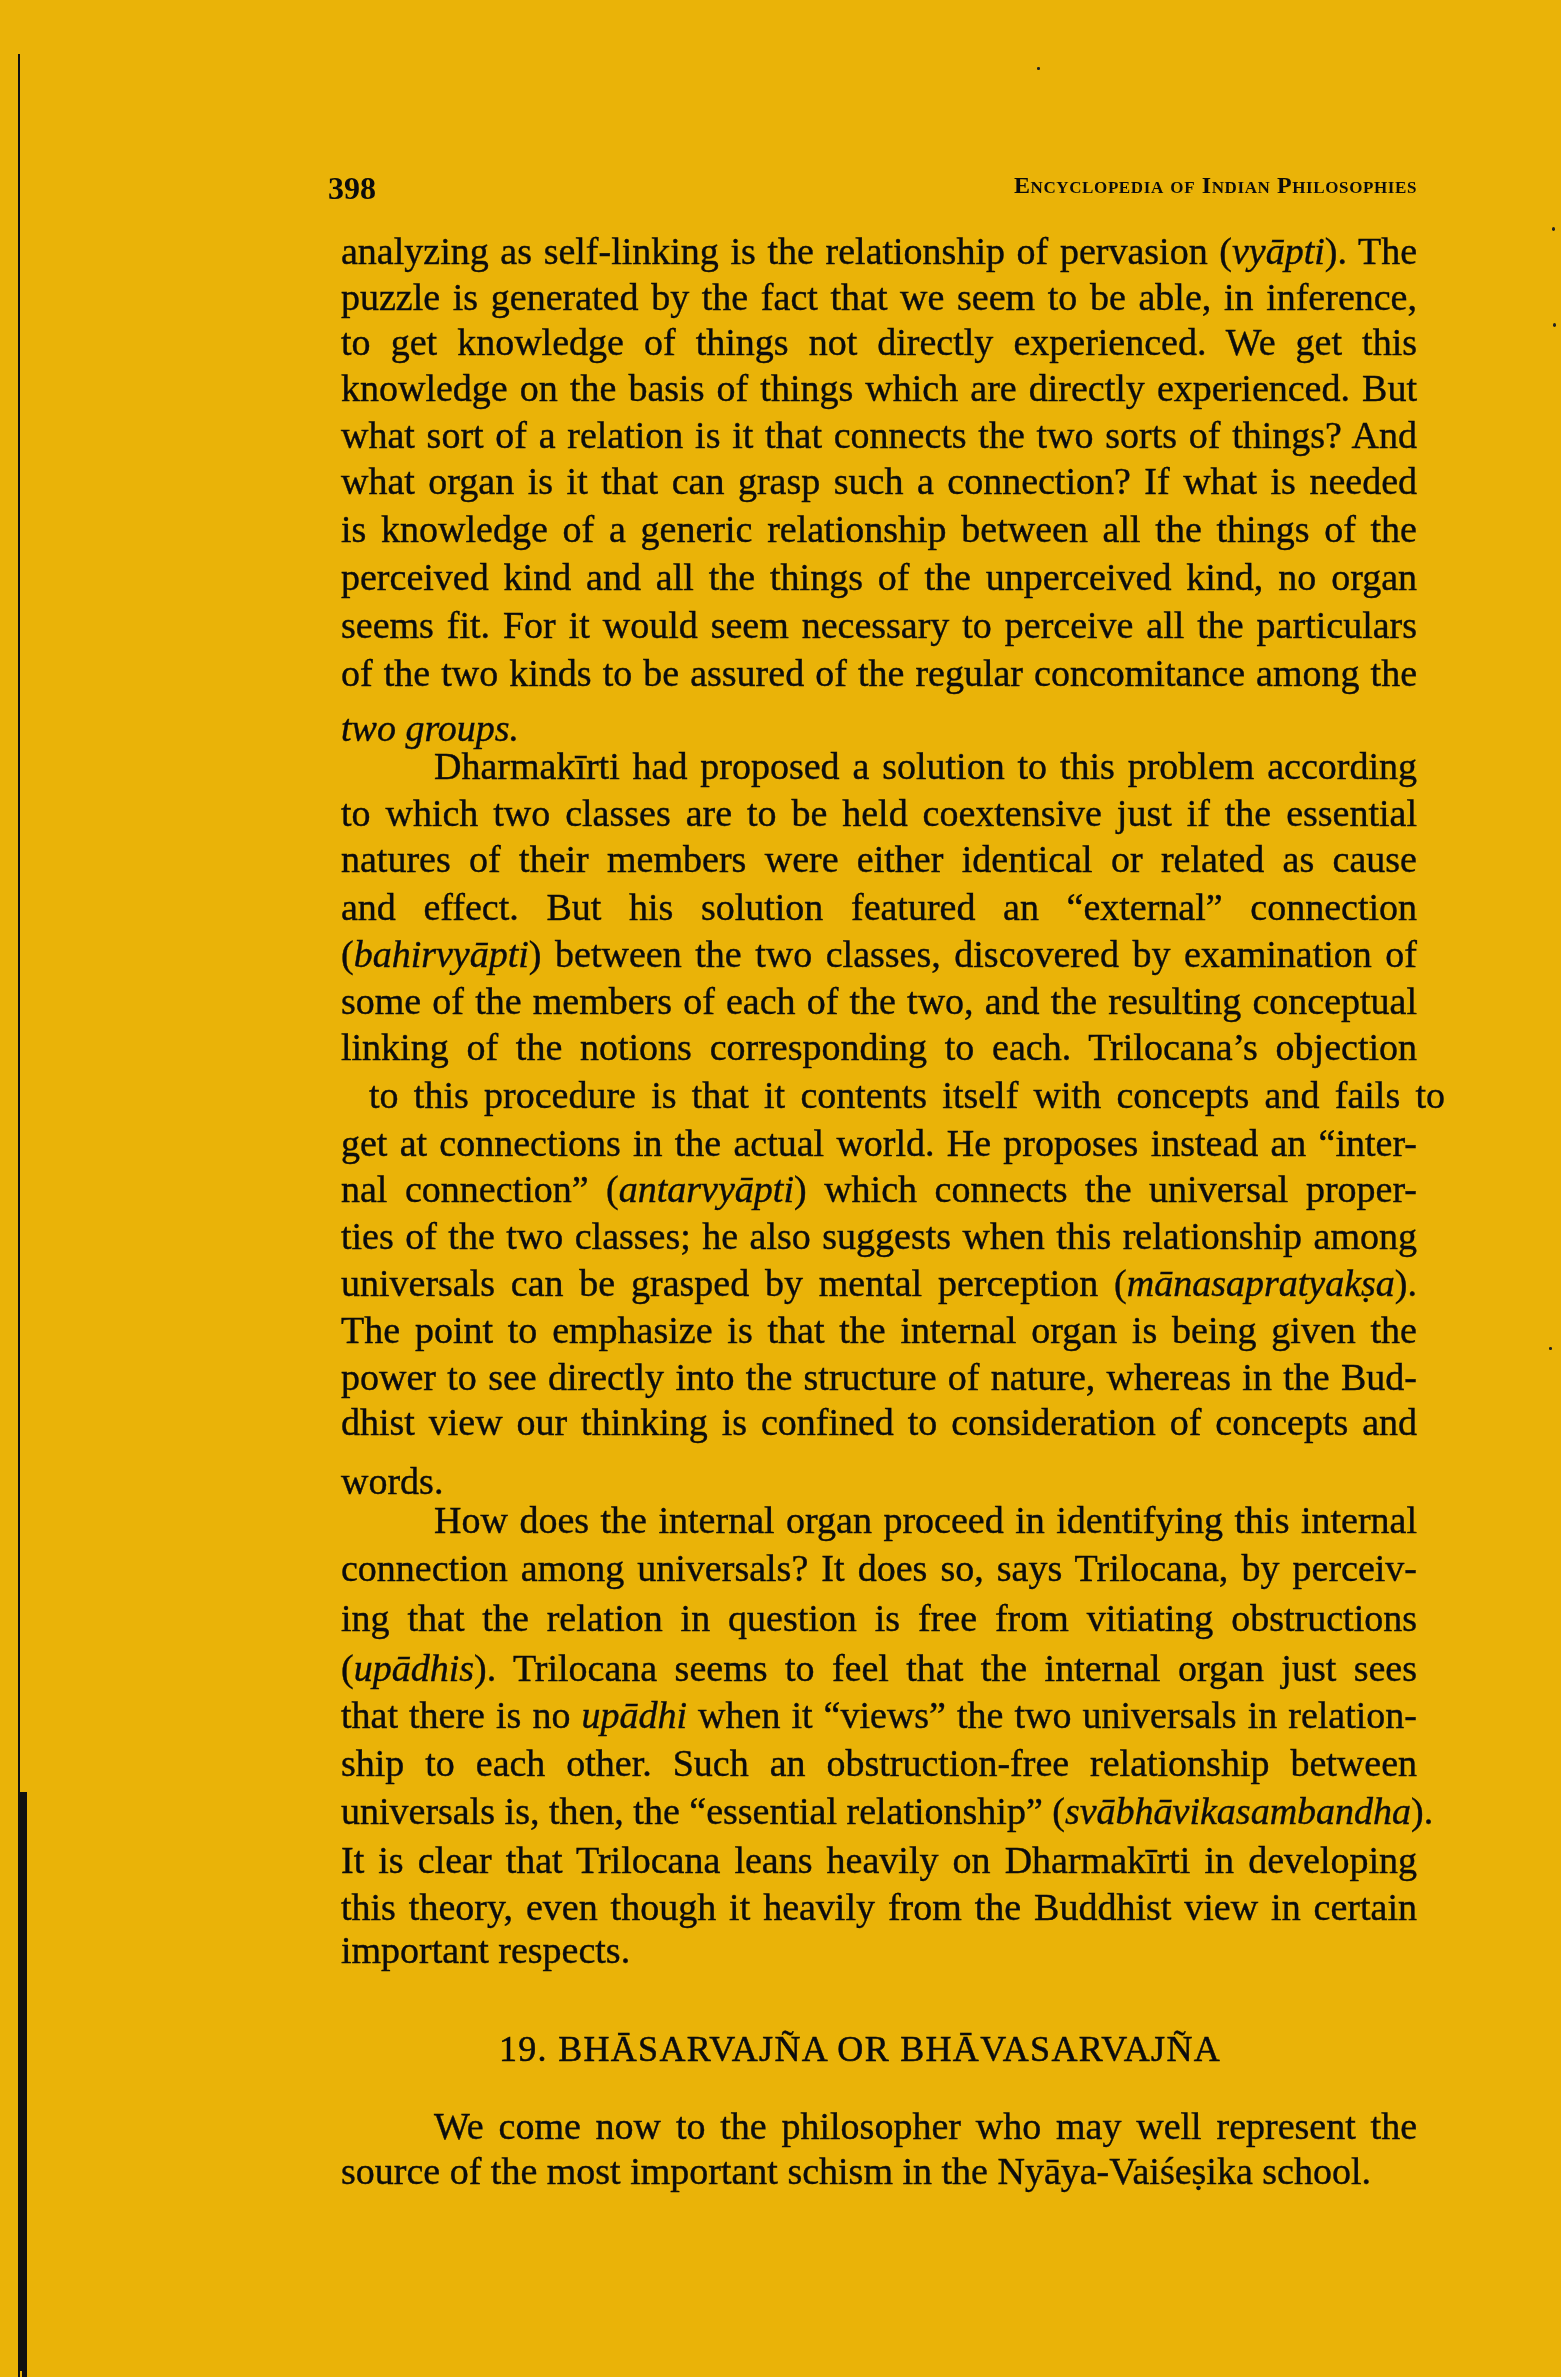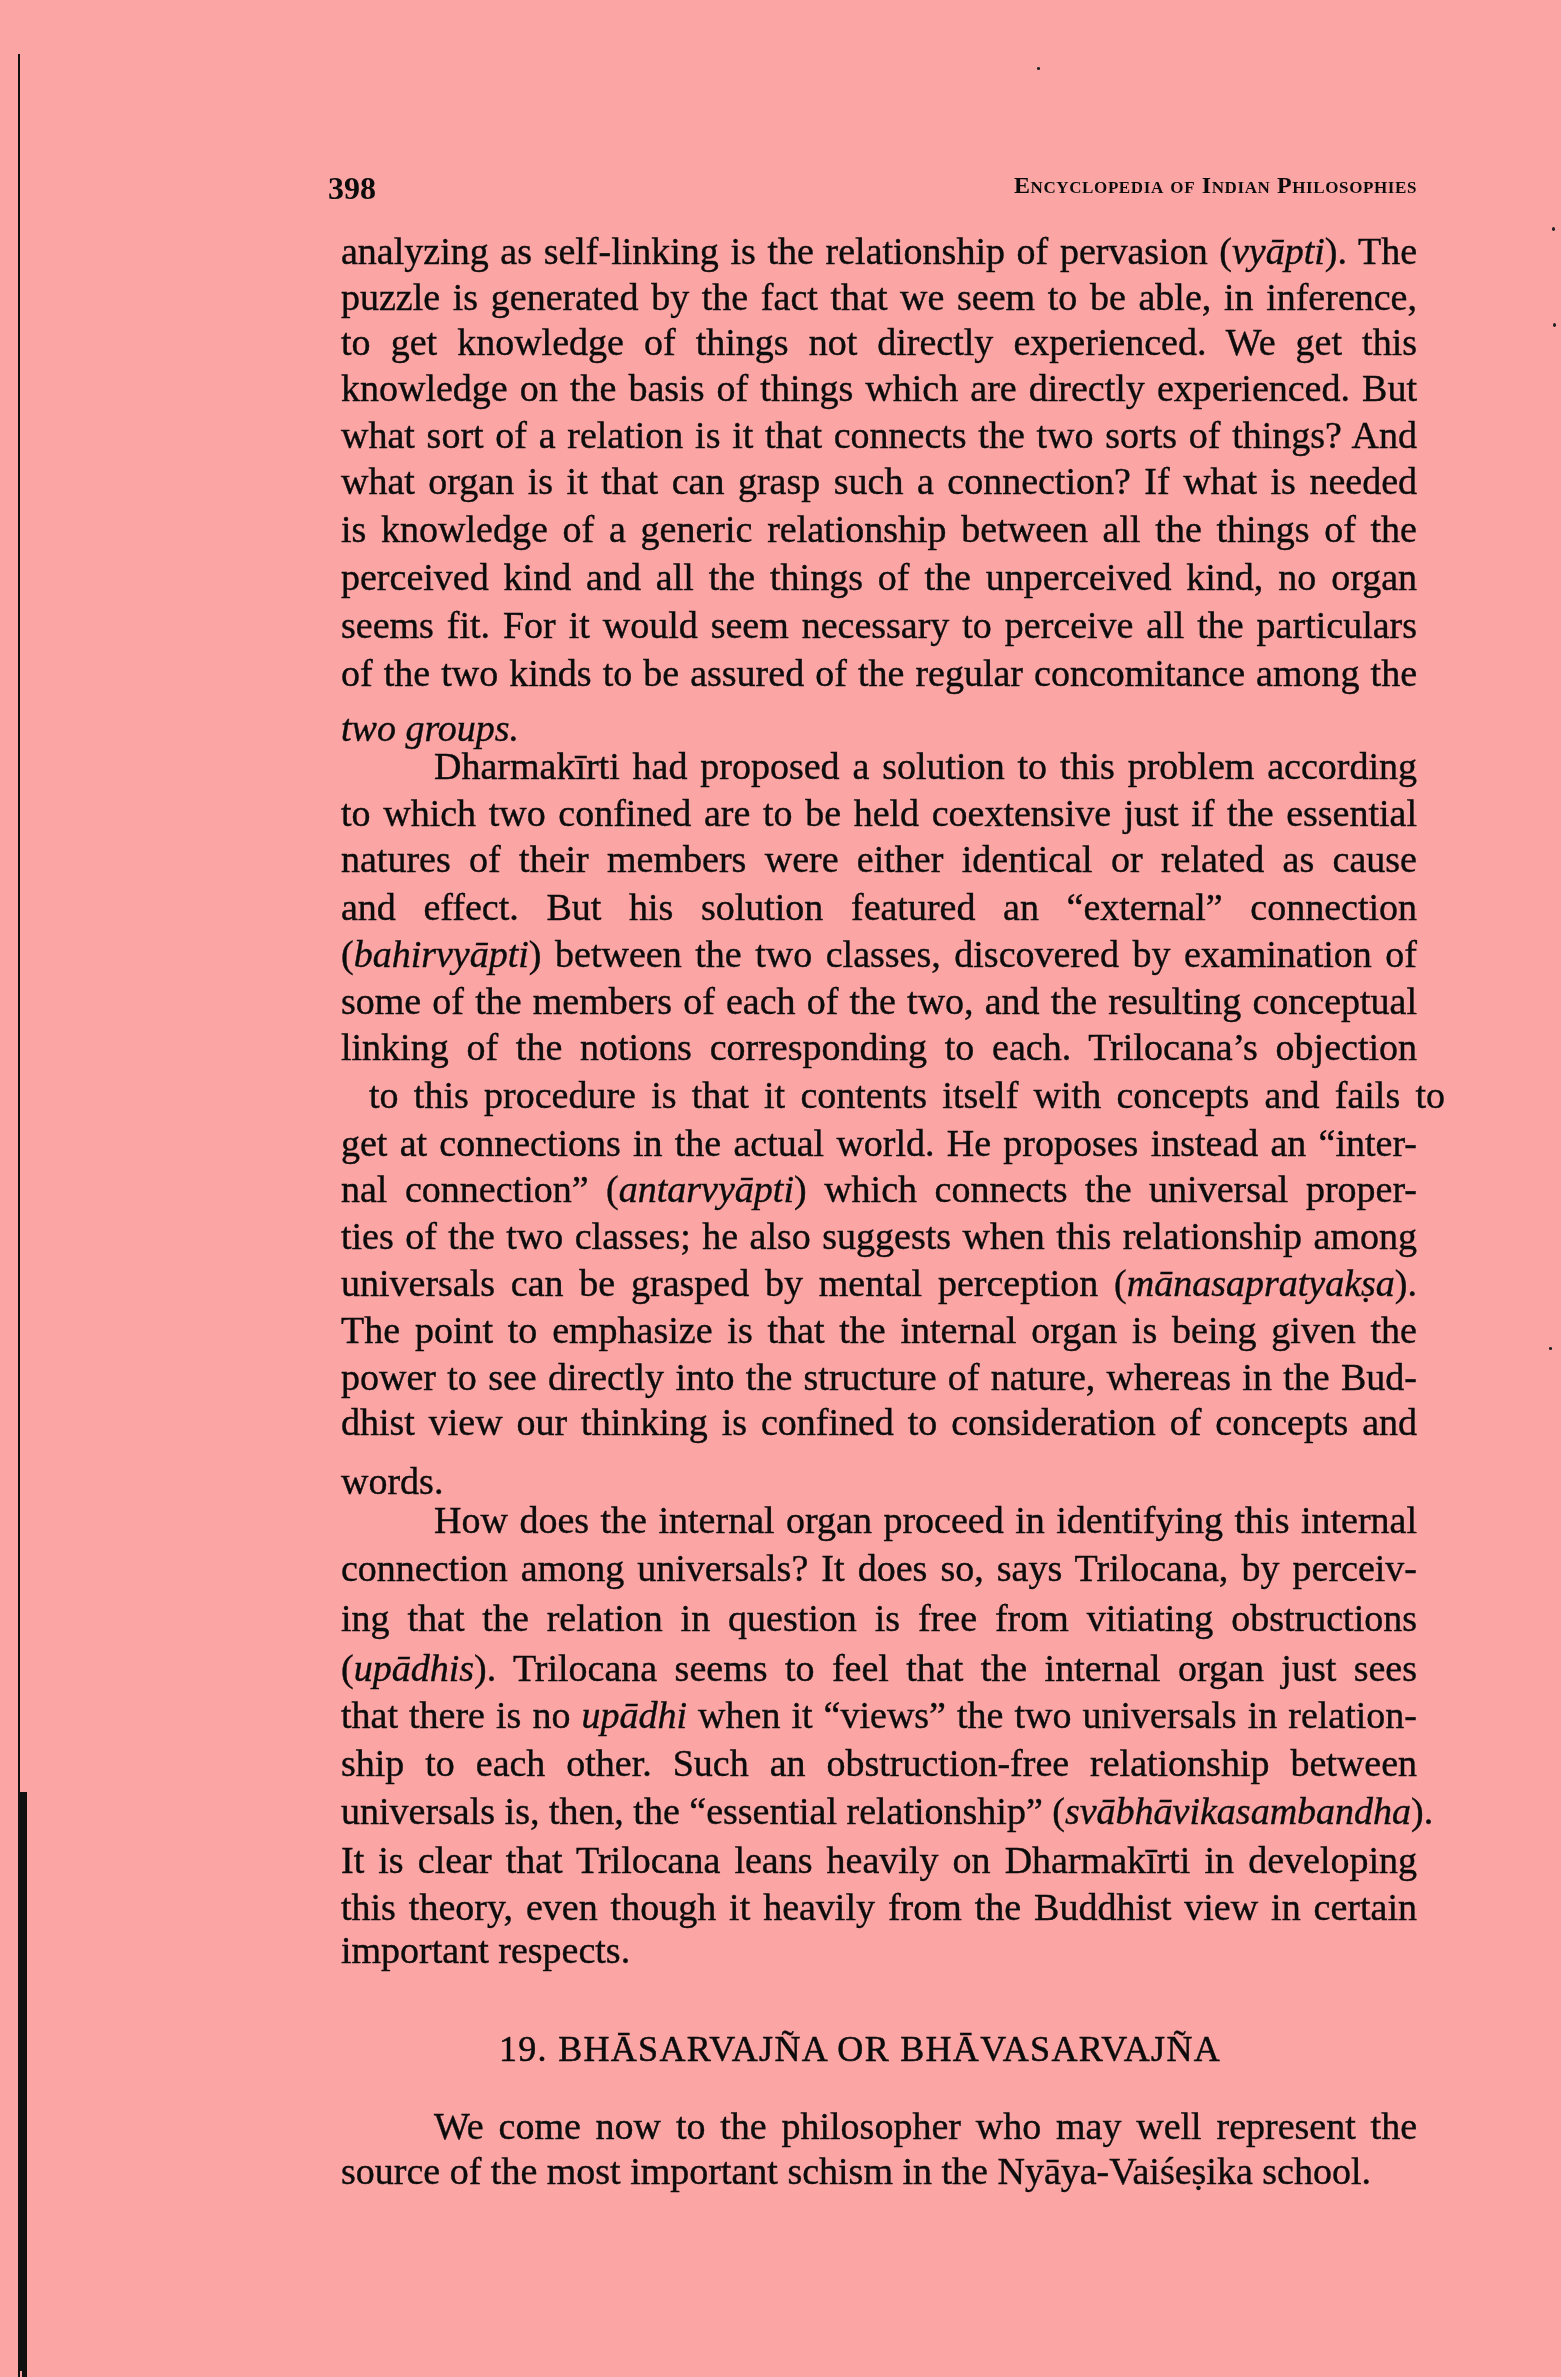--- a/index.html
+++ b/index.html
@@ -1,17 +1,17 @@
 <!DOCTYPE html>
 <html style="font-size:10.2px"><head>
 <meta charset="utf-8">
 <style>
   html, body { margin: 0; padding: 0; background: #ffffff; }
   body { width: 1562px; height: 2377px; position: relative; overflow: hidden; }
-  .page { position: absolute; left: 0; top: 0; width: 1562px; height: 2377px; background: #fca5a5; }
+  .page { position: absolute; left: 0; top: 0; width: 1562px; height: 2377px; background: #eab308; }
   .scan-line { position: absolute; background: #111; }
   .speck { position: absolute; background: #222; border-radius: 50%; }
   .folio, .running-head {
     position: absolute; font-family: "Liberation Serif", "DejaVu Serif", serif; color: #0c0c0c;
     white-space: nowrap; line-height: 1;
   }
   .folio { left: 328px; top: 172px; font-size: 32px; font-weight: bold; }
   .running-head { right: 145px; top: 173px; font-size: 24px; font-weight: bold; letter-spacing: 0.6px; font-variant: small-caps; }
   .line {
     position: absolute; left: 341px; width: 1076px;
@@ -51,21 +51,21 @@
       <div class="line" style="top: 323px;"><span>to get knowledge of things not directly experienced.  We get this</span></div>
       <div class="line" style="top: 369px;"><span>knowledge on the basis of things which are directly experienced.  But</span></div>
       <div class="line" style="top: 416px;"><span>what sort of a relation is it that connects the two sorts of things?  And</span></div>
       <div class="line" style="top: 462px;"><span>what organ is it that can grasp such a connection?  If what is needed</span></div>
       <div class="line" style="top: 510px;"><span>is knowledge of a generic relationship between all the things of the</span></div>
       <div class="line" style="top: 558px;"><span>perceived kind and all the things of the unperceived kind, no organ</span></div>
       <div class="line" style="top: 606px;"><span>seems fit.  For it would seem necessary to perceive all the particulars</span></div>
       <div class="line" style="top: 654px;"><span>of the two kinds to be assured of the regular concomitance among the</span></div>
       <div class="line last" style="top: 709px; font-style: italic;"><span>two groups.</span></div>
       <div class="line indent" style="top: 747px;"><span>Dharmakīrti had proposed a solution to this problem according</span></div>
-      <div class="line" style="top: 794px;"><span>to which two confined are to be held coextensive just if the essential</span></div>
+      <div class="line" style="top: 794px;"><span>to which two classes are to be held coextensive just if the essential</span></div>
       <div class="line" style="top: 840px;"><span>natures of their members were either identical or related as cause</span></div>
       <div class="line" style="top: 888px;"><span>and effect.  But his solution featured an “external” connection</span></div>
       <div class="line" style="top: 935px;"><span>(</span><i>bahirvyāpti</i><span>) between the two classes, discovered by examination of</span></div>
       <div class="line" style="top: 982px;"><span>some of the members of each of the two, and the resulting conceptual</span></div>
       <div class="line" style="top: 1028px;"><span>linking of the notions corresponding to each.  Trilocana’s objection</span></div>
       <div class="line" style="top: 1076px; margin-left: 28px;"><span>to this procedure is that it contents itself with concepts and fails to</span></div>
       <div class="line" style="top: 1124px;"><span>get at connections in the actual world.  He proposes instead an “inter-</span></div>
       <div class="line" style="top: 1170px;"><span>nal connection” (</span><i>antarvyāpti</i><span>) which connects the universal proper-</span></div>
       <div class="line" style="top: 1217px;"><span>ties of the two classes; he also suggests when this relationship among</span></div>
       <div class="line" style="top: 1264px;"><span>universals can be grasped by mental perception (</span><i>mānasapratyakṣa</i><span>).</span></div>

